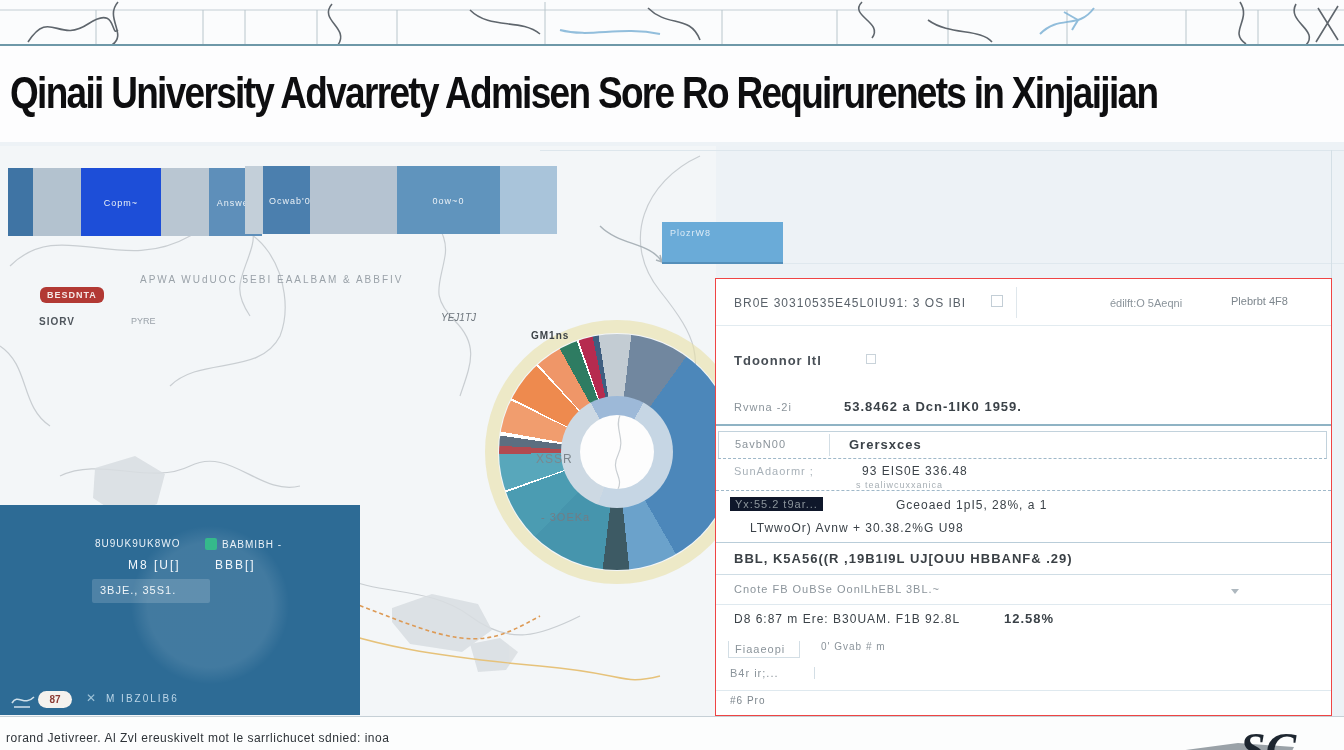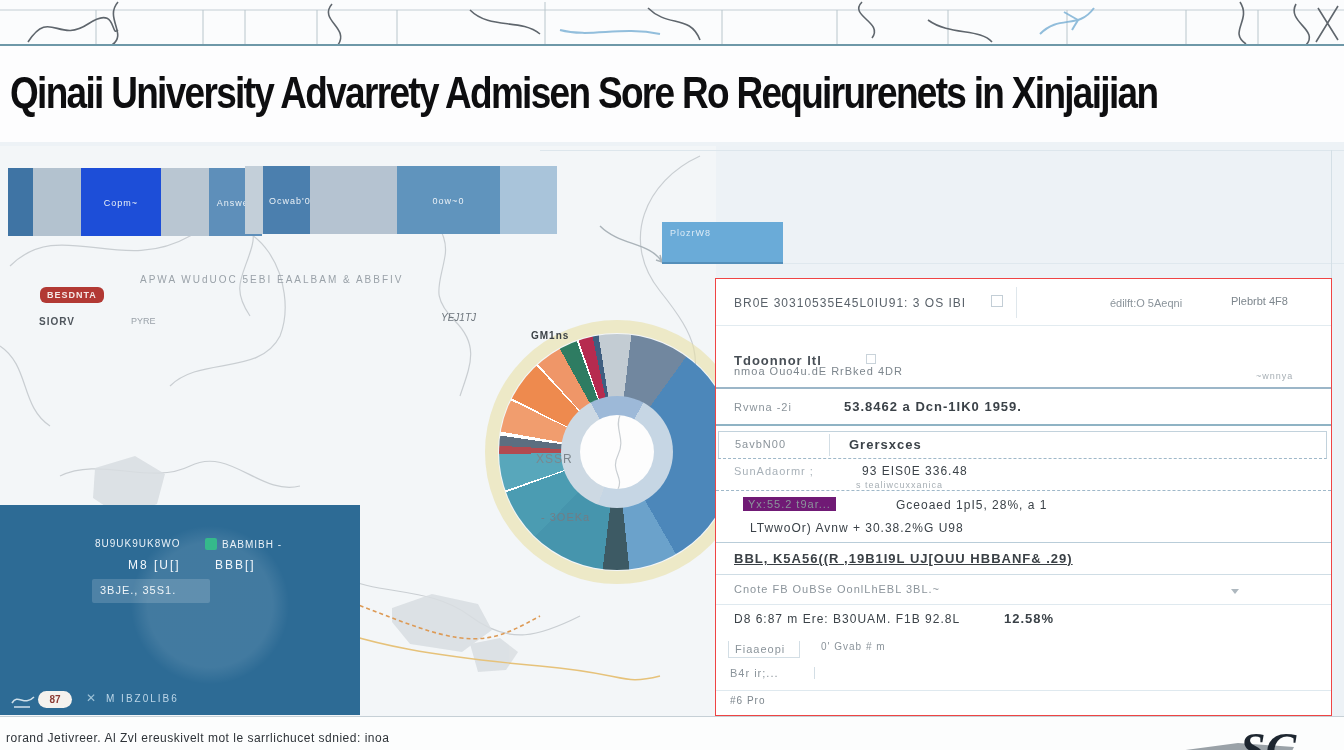--- a/index.html
+++ b/index.html
@@ -247,53 +247,49 @@
     <div class="hdr-div"></div>
     <div class="hdr-c2">édilft:O 5Aeqni</div>
     <div class="hdr-c3">Plebrbt 4F8</div>
   </div>
 
   <div class="row" style="top:60px; height:24px;margin-top:14px;">
     <span class="t-main" style="position:absolute; left:18px; font-weight:bold;">Tdoonnor ltl</span>
     <span class="r-box" style="left:150px;"></span>
   </div>
 
-  <div class="row" style="top:86px; height:24px; border-bottom:2px solid #9cb6c8;">
-    <span class="t-small" style="position:absolute; left:18px; color:#7d868d;">nmoa Ouo4u.dE RrBked 4DR</span>
-    <span class="t-tiny" style="position:absolute; left:540px; top:6px;">~wnnya</span>
-  </div>
 
   <div class="row" style="top:118px; height:29px; border-bottom:2px solid #8fb3c4;">
     <span class="t-small" style="position:absolute; left:18px; top:4px;text-align:right;">Rvwna  -2i</span>
     <span class="t-value" style="position:absolute; left:128px; top:2px; font-weight:bold;">53.8462 a Dcn-1IK0  1959.</span>
   </div>
 
   <div class="row cell" style="top:152px; height:28px; width:99%; left:2px; border-bottom:1px dashed #9fb8c9;">
     <span class="t-small" style="position:absolute; left:16px; top:6px;">5avbN00</span>
     <span style="position:absolute; left:110px; top:2px; width:1px; height:22px; background:#d3dee5;"></span>
     <span class="t-value" style="position:absolute; left:130px; top:5px; font-weight:bold;">Grersxces</span>
   </div>
 
   <div class="row" style="top:184px; height:28px; border-bottom:1px dashed #9fb8c9;">
     <span class="t-small" style="position:absolute; left:18px; top:2px; color:#a8b1b8;">SunAdaormr ;</span>
     <span class="t-value" style="position:absolute; left:146px; top:1px; font-size:12px;">93 EIS0E 336.48</span>
     <span class="t-tiny" style="position:absolute; left:140px; top:17px;">s tealiwcuxxanica</span>
   </div>
 
   <div class="row" style="top:216px; height:22px;">
-    <span class="t-small" style="position:absolute; left:14px; top:2px; background:#701a75; padding:1px 5px;margin-left:13px;">Yx:55.2 t9ar...</span>
+    <span class="t-small" style="position:absolute; left:14px; top:2px; background:#0f172a; padding:1px 5px;">Yx:55.2 t9ar...</span>
     <span class="t-value" style="position:absolute; left:180px; top:3px; font-size:12px;">Gceoaed 1pI5, 28%, a 1</span>
   </div>
 
   <div class="row" style="top:240px; height:24px; border-bottom:1px solid #b9cdd9;">
     <span class="t-value" style="position:absolute; left:34px; top:2px; font-size:12px;">LTwwoOr) Avnw  +  30.38.2%G U98</span>
   </div>
 
   <div class="row" style="top:268px; height:28px; border-bottom:1px solid #cfdde5;">
-    <span class="t-main" style="position:absolute; left:18px; top:4px; font-weight:bold; color:#3a4045; text-decoration:underline;">BBL, K5A56((R ,19B1I9L UJ[OUU HBBANF&amp; .29)</span>
+    <span class="t-main" style="position:absolute; left:18px; top:4px; font-weight:bold; color:#3a4045; ">BBL, K5A56((R ,19B1I9L UJ[OUU HBBANF&amp; .29)</span>
   </div>
 
   <div class="row" style="top:300px; height:26px; border-bottom:1px solid #dfe9ef;">
     <span class="t-small" style="position:absolute; left:18px; top:4px;">Cnote FB OuBSe OonlLhEBL  3BL.~</span>
     <span class="caret" style="left:515px; top:10px;"></span>
   </div>
 
   <div class="row" style="top:330px; height:26px;">
     <span class="t-value" style="position:absolute; left:18px; top:3px; font-size:12px;">D8 6:87 m Ere: B30UAM. F1B 92.8L</span>
     <span class="t-value" style="position:absolute; left:288px; top:2px; font-weight:bold;">12.58%</span>

